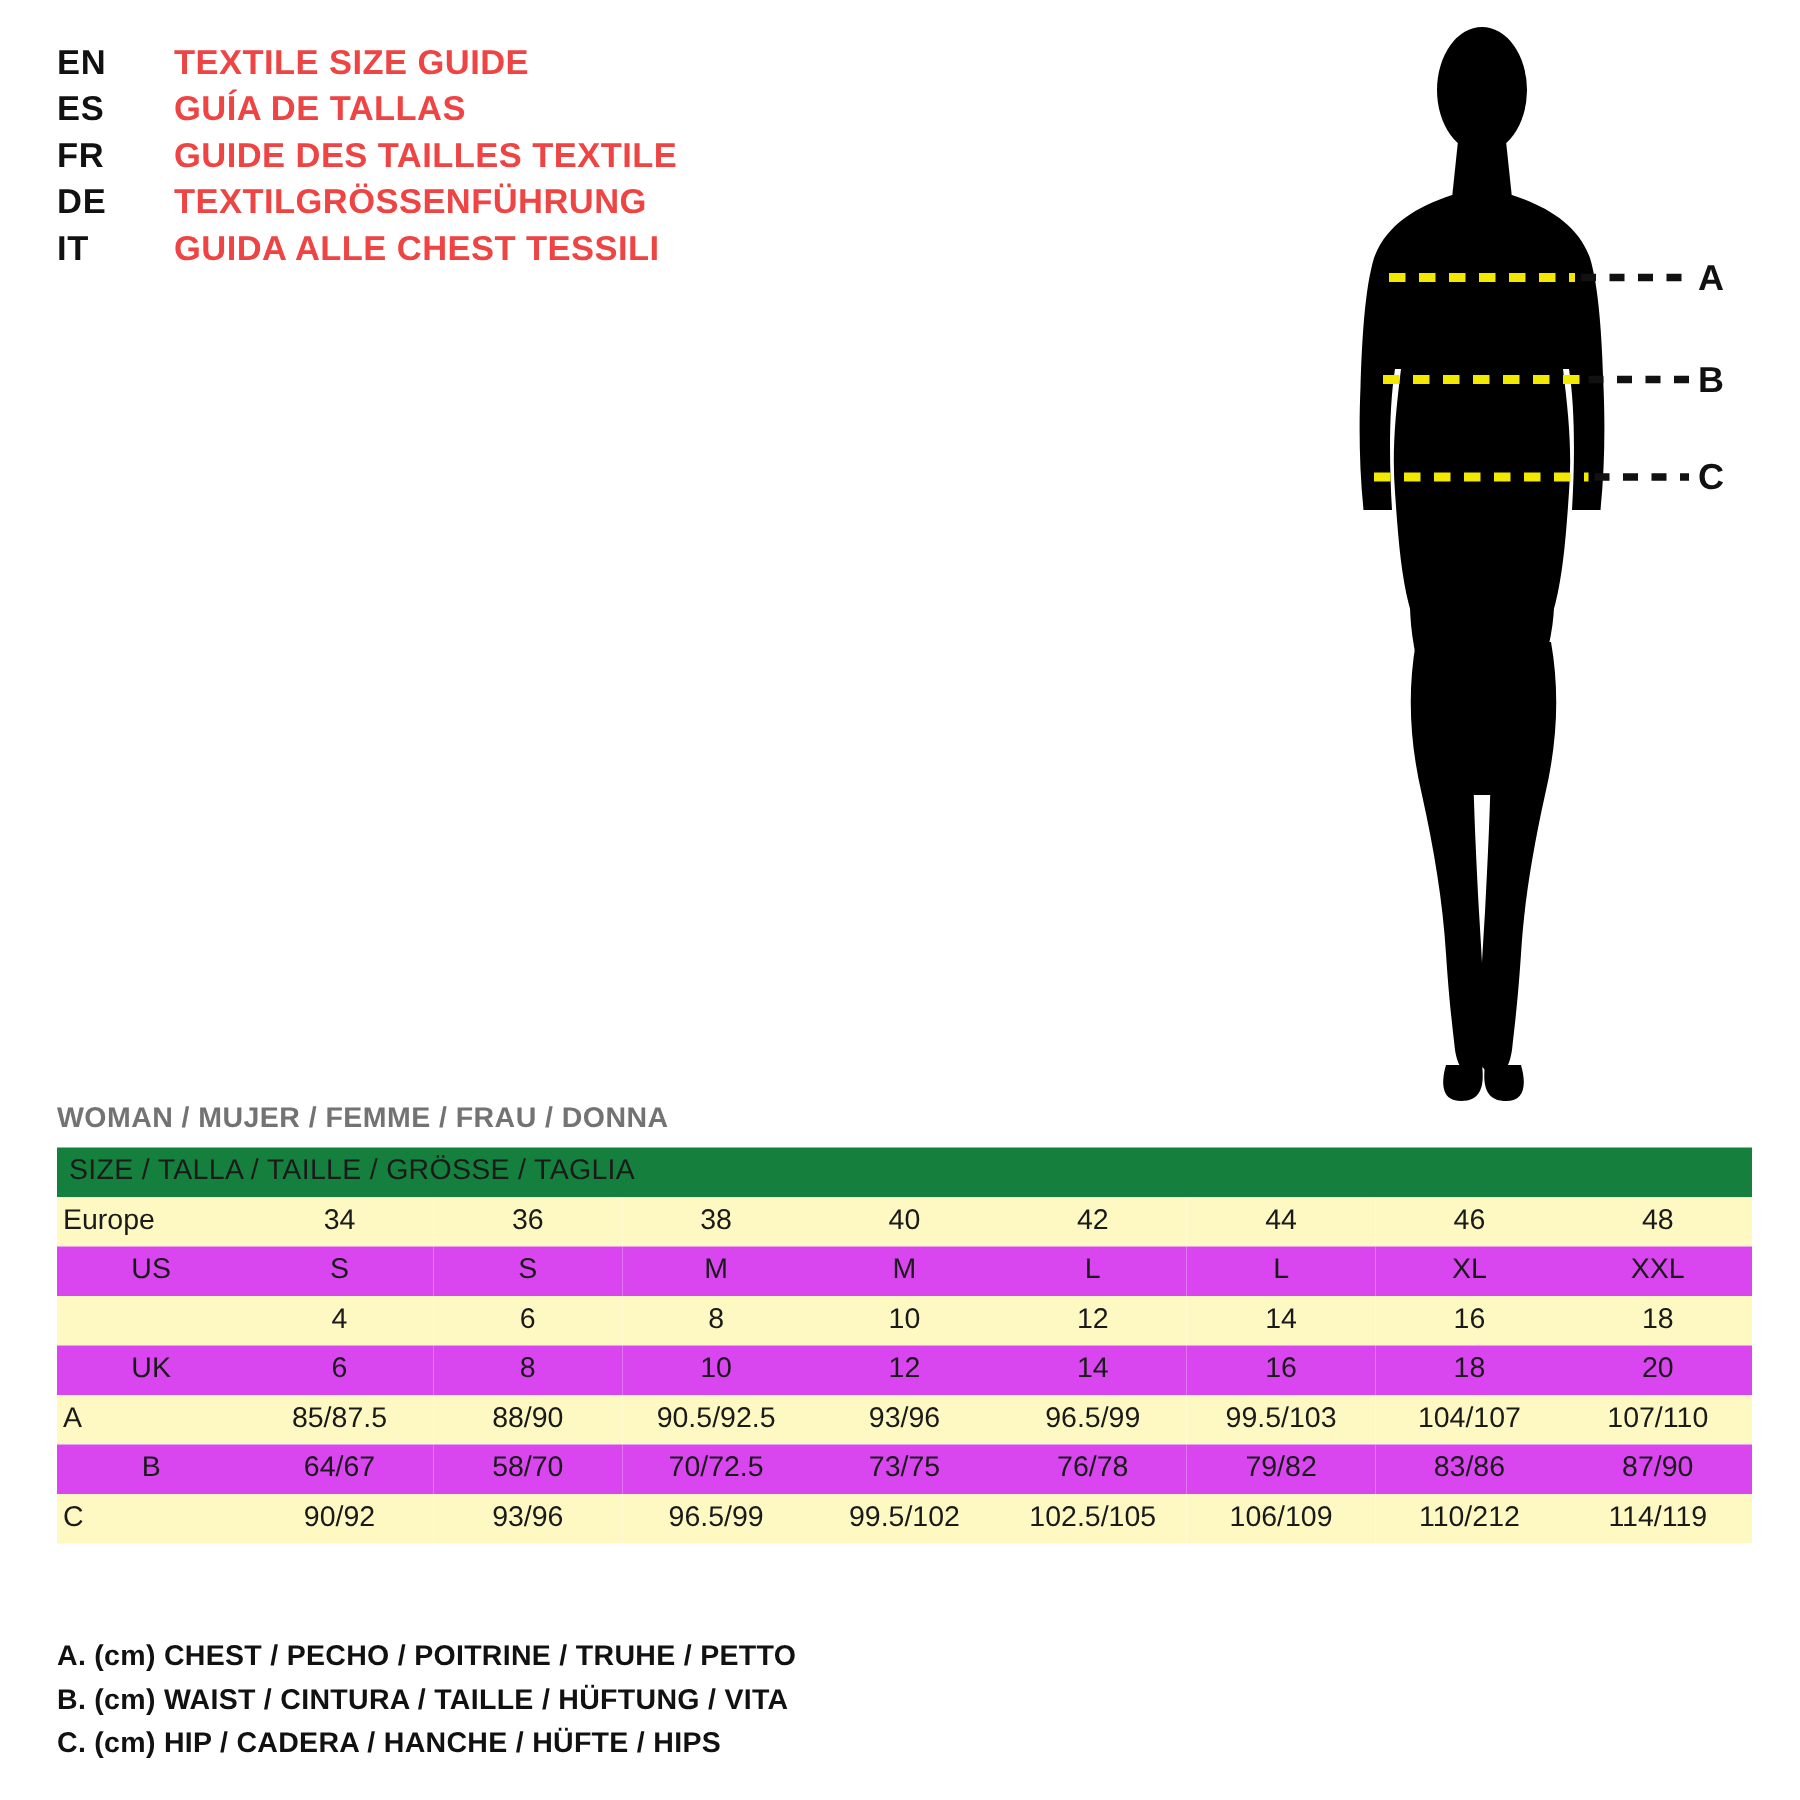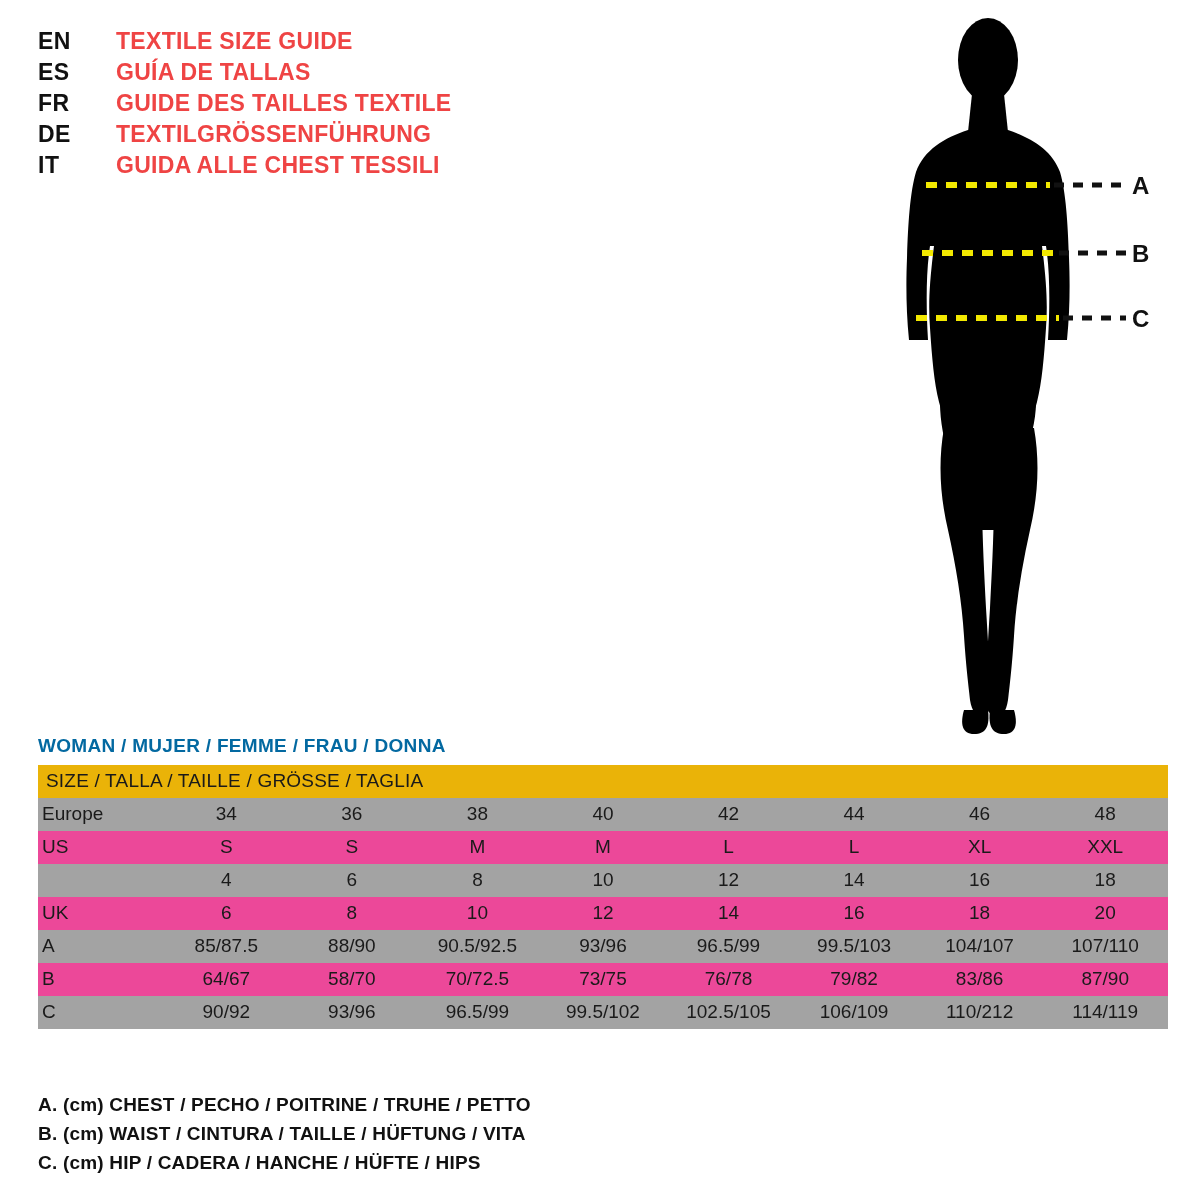--- a/index.html
+++ b/index.html
@@ -63,42 +63,42 @@
   #table-section {
     position: absolute;
     left: 38px;
     top: 735px;
     width: 1130px;
   }
   #gender-title {
     font-size: 19px;
     font-weight: bold;
     letter-spacing: 0.3px;
-    color: #0369a1;
+    color: #737373;
     margin-bottom: 8px;
   }
   table.size-table {
     border-collapse: collapse;
     width: 1130px;
     table-layout: fixed;
   }
   table.size-table td {
     font-size: 19px;
     color: #1a1a1a;
     padding: 5px 4px 6px 4px;
     height: 22px;
   }
   tr.header-row td {
-    background: #eab308;
+    background: #15803d;
     font-weight: normal;
     letter-spacing: 0.2px;
     padding-left: 8px;
   }
-  tr.row-alt td { background: #ec4899; }
-  tr.row-plain td { background: #a3a3a3; }
+  tr.row-alt td { background: #d946ef; text-align: center; }
+  tr.row-plain td { background: #fef9c3; }
   td.label-cell {
     text-align: left;
     padding-left: 8px;
     width: 190px;
   }
   td.val-cell {
     text-align: center;
   }
 
   

